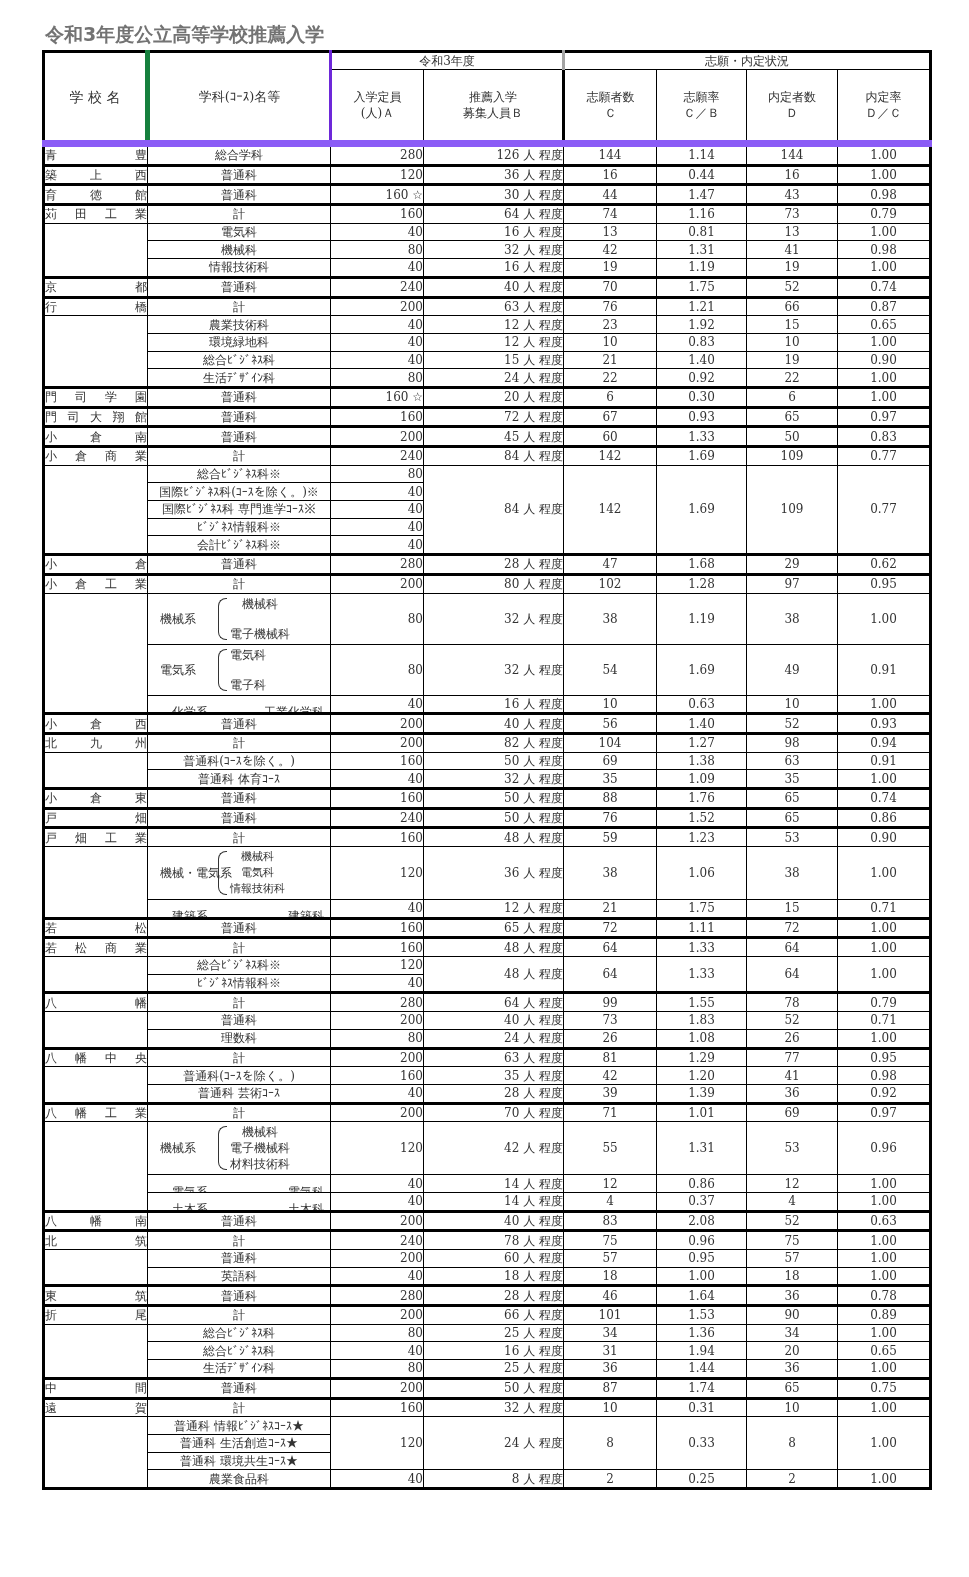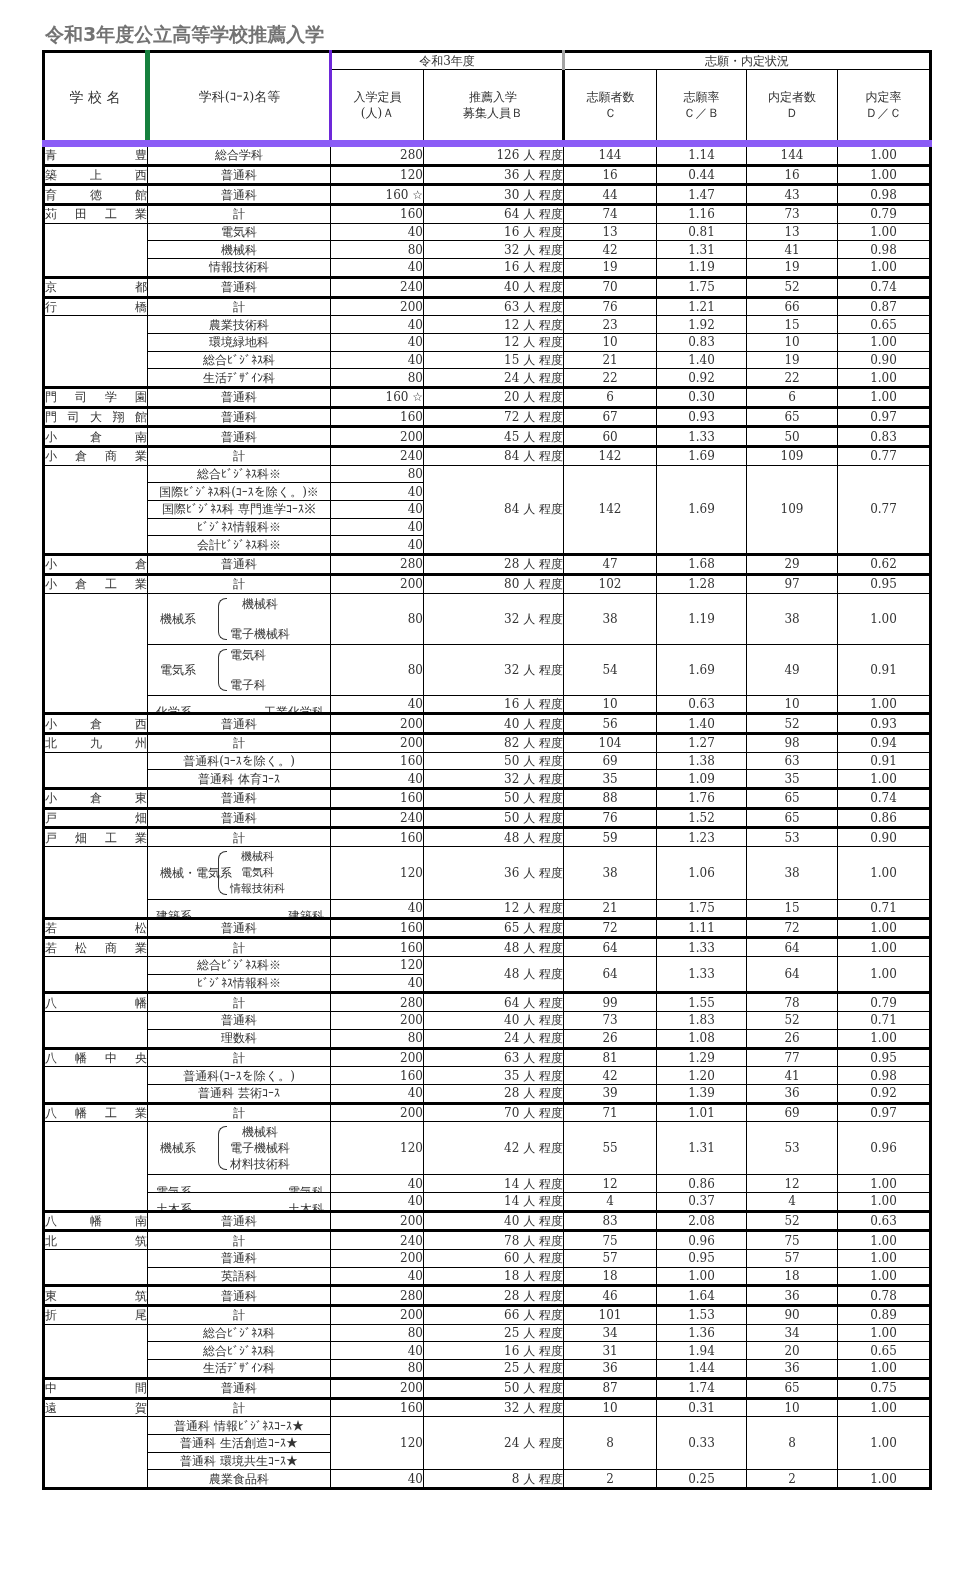--- a/index.html
+++ b/index.html
@@ -18,21 +18,21 @@
   td.cap { text-align:right; padding-right:18px; }
   td.rec { text-align:right; }
   td.ctr { text-align:center; }
   td.rate { text-align:center; }
   td.bigB { border-right:3px solid #000; }
   .groupcell { position:relative; text-align:left; }
   .grp-label { position:absolute; left:12px; top:50%; transform:translateY(-50%); }
   .grp-brace { position:absolute; left:70px; top:4px; bottom:4px; width:8px; border:1px solid #333; border-right:none; border-radius:8px 0 0 8px; }
   .grp-items { position:absolute; left:82px; top:0; bottom:0; display:flex; flex-direction:column; justify-content:space-between; padding:2px 0; }
   .small { font-size:10px; }
-  .lhs { position:absolute; left:8px; }
+  .lhs { position:absolute; left:24px; }
   .rhs { position:absolute; right:6px; }
   .twocol { position:relative; }
 </style>
 </head>
 <body>
 
 <div class="title">令和3年度公立高等学校推薦入学</div>
 
 <table class="main">
   <colgroup>

